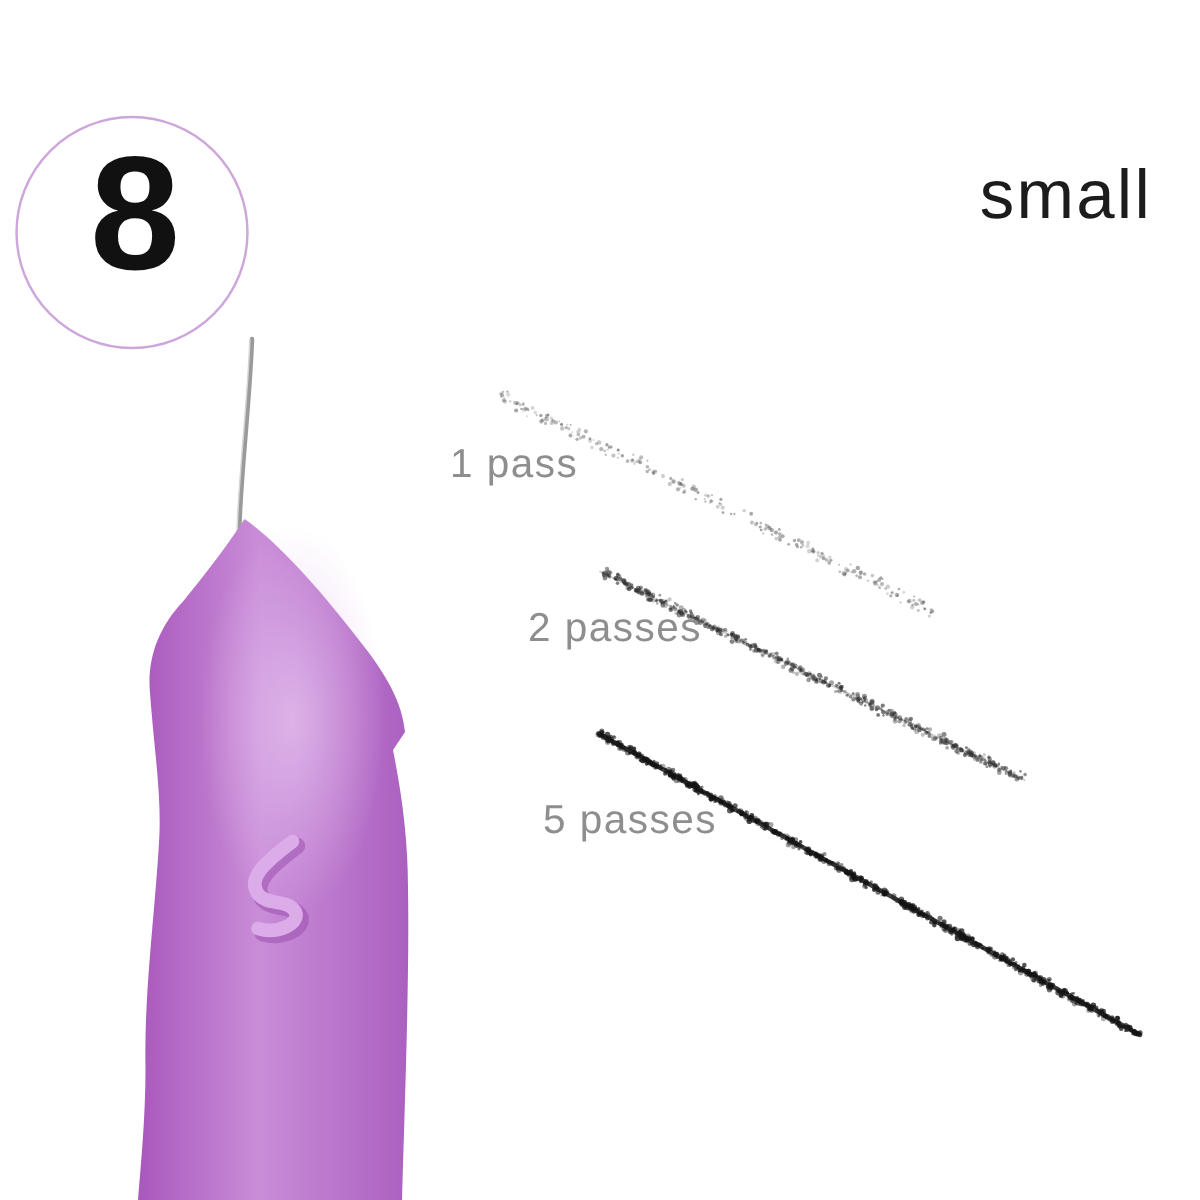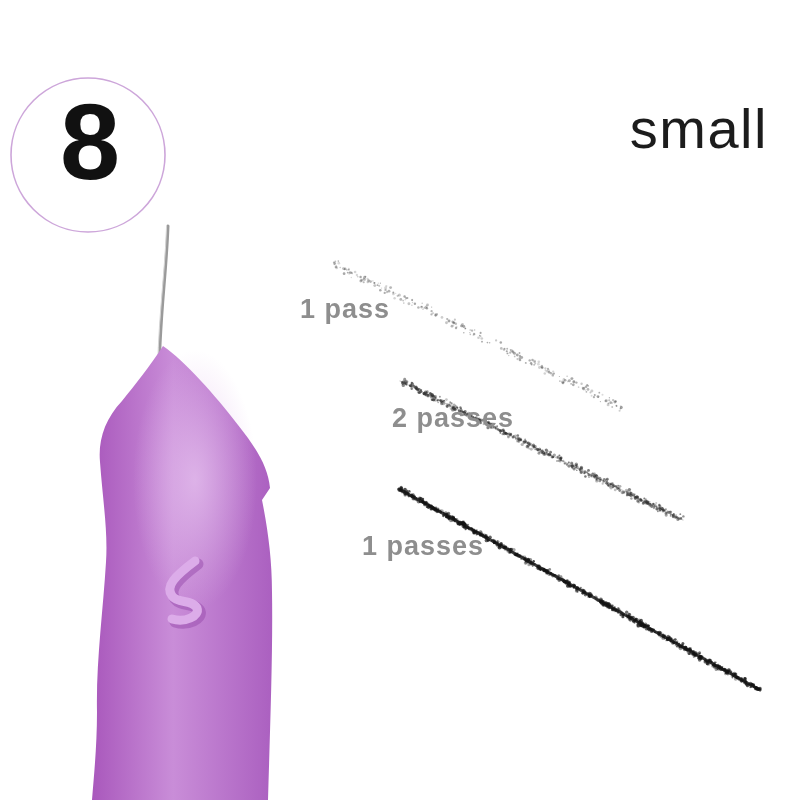--- a/index.html
+++ b/index.html
@@ -7,28 +7,28 @@
     position:relative;width:800px;height:800px;background:#ffffff;overflow:hidden;
     font-family:"Liberation Sans",sans-serif;
   }
   svg.art{position:absolute;inset:0;}
   .badge-number{
     position:absolute;left:0px;top:88px;width:178px;text-align:center;
     font-size:108px;font-weight:bold;color:#111;letter-spacing:-2px;line-height:1;
   }
   .title{
     position:absolute;top:104px;right:32px;text-align:right;
-    font-size:56px;line-height:50px;color:#1c1c1c;letter-spacing:1.5px;font-weight:400;
+    font-size:46px;line-height:50px;color:#1c1c1c;letter-spacing:1.5px;font-weight:400;
   }
   .title span{display:block;}
   .pass-label{
-    position:absolute;font-size:27px;color:#8e8e8e;letter-spacing:1px;font-weight:700;
+    position:absolute;font-size:27px;color:#8e8e8e;letter-spacing:1px;font-weight:400;
   }
   .pass-label.p1{left:300px;top:294px;}
-  .pass-label.p2{left:352px;top:403px;margin-left:40px;}
+  .pass-label.p2{left:352px;top:403px;}
   .pass-label.p3{left:362px;top:531px;}
 </style>
 </head>
 <body>
 
 <div class="stage">
 
   <svg class="art" width="800" height="800" viewBox="0 0 800 800">
     <defs>
       <linearGradient id="toolGrad" x1="0" y1="0" x2="1" y2="0">
@@ -1659,15 +1659,15 @@
   </svg>
 
   <div class="badge-number">8</div>
 
   <div class="title">
     <span>small</span>
   </div>
 
   <div class="pass-label p1">1 pass</div>
   <div class="pass-label p2">2 passes</div>
-  <div class="pass-label p3">1 passes</div>
+  <div class="pass-label p3">5 passes</div>
 
 </div>
 
 </body></html>

